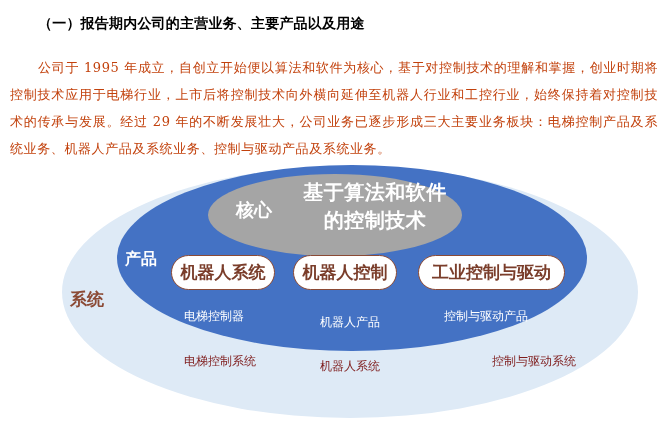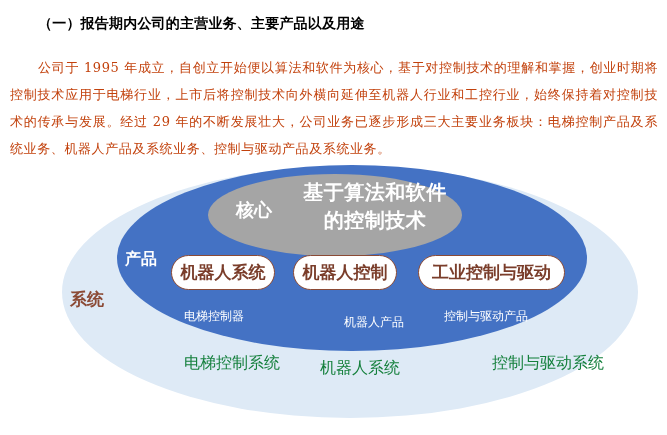--- a/index.html
+++ b/index.html
@@ -20,21 +20,21 @@
                color:#fff; line-height:28px; text-align:center; letter-spacing:0.5px; }
   .prod-label { position:absolute; left:125px; top:89px; font-size:16px; font-weight:bold; color:#fff; }
   .sys-label { position:absolute; left:70px; top:128px; font-size:17px; font-weight:bold; color:#8b4a35;font-family:Liberation Serif, serif; }
   .pill { position:absolute; top:95px; height:35px; background:#ffffff; border:1.5px solid #8b4a35;
           border-radius:18px; color:#7a3d2a; font-size:17px; font-weight:bold;
           display:flex; align-items:center; justify-content:center; box-sizing:border-box; }
   .pill1 { left:171px; width:104px; }
   .pill2 { left:293px; width:104px; }
   .pill3 { left:418px; width:147px; }
   .prod { position:absolute; font-size:12px; color:#ffffff; white-space:nowrap; }
-  .sys  { position:absolute; font-size:16px; color:#15803d; white-space:nowrap; }
+  .sys  { position:absolute; font-size:12px; color:#7f1d1d; white-space:nowrap; }
 </style>
 </head>
 <body>
 
 <div class="heading">（一）报告期内公司的主营业务、主要产品以及用途</div>
 <div class="para">公司于 1995 年成立，自创立开始便以算法和软件为核心，基于对控制技术的理解和掌握，创业时期将控制技术应用于电梯行业，上市后将控制技术向外横向延伸至机器人行业和工控行业，始终保持着对控制技术的传承与发展。经过 29 年的不断发展壮大，公司业务已逐步形成三大主要业务板块：电梯控制产品及系统业务、机器人产品及系统业务、控制与驱动产品及系统业务。</div>
 
 <div class="diagram">
   <div class="ellipse outer"></div>
   <div class="ellipse blue"></div>
@@ -44,19 +44,19 @@
   <div class="core-text">基于算法和软件的控制技术</div>
 
   <div class="prod-label">产品</div>
   <div class="sys-label">系统</div>
 
   <div class="pill pill1">机器人系统</div>
   <div class="pill pill3">工业控制与驱动</div>
   <div class="pill pill2">机器人控制</div>
 
   <div class="prod" style="left:184px; top:148px;">电梯控制器</div>
-  <div class="prod" style="left:320px; top:154px;margin-left:24px;">机器人产品</div>
+  <div class="prod" style="left:320px; top:154px;">机器人产品</div>
   <div class="prod" style="left:444px; top:148px;">控制与驱动产品</div>
 
   <div class="sys" style="left:184px; top:193px;">电梯控制系统</div>
   <div class="sys" style="left:320px; top:198px;">机器人系统</div>
   <div class="sys" style="left:444px; top:193px;margin-left:48px;">控制与驱动系统</div>
 </div>
 
 </body></html>

